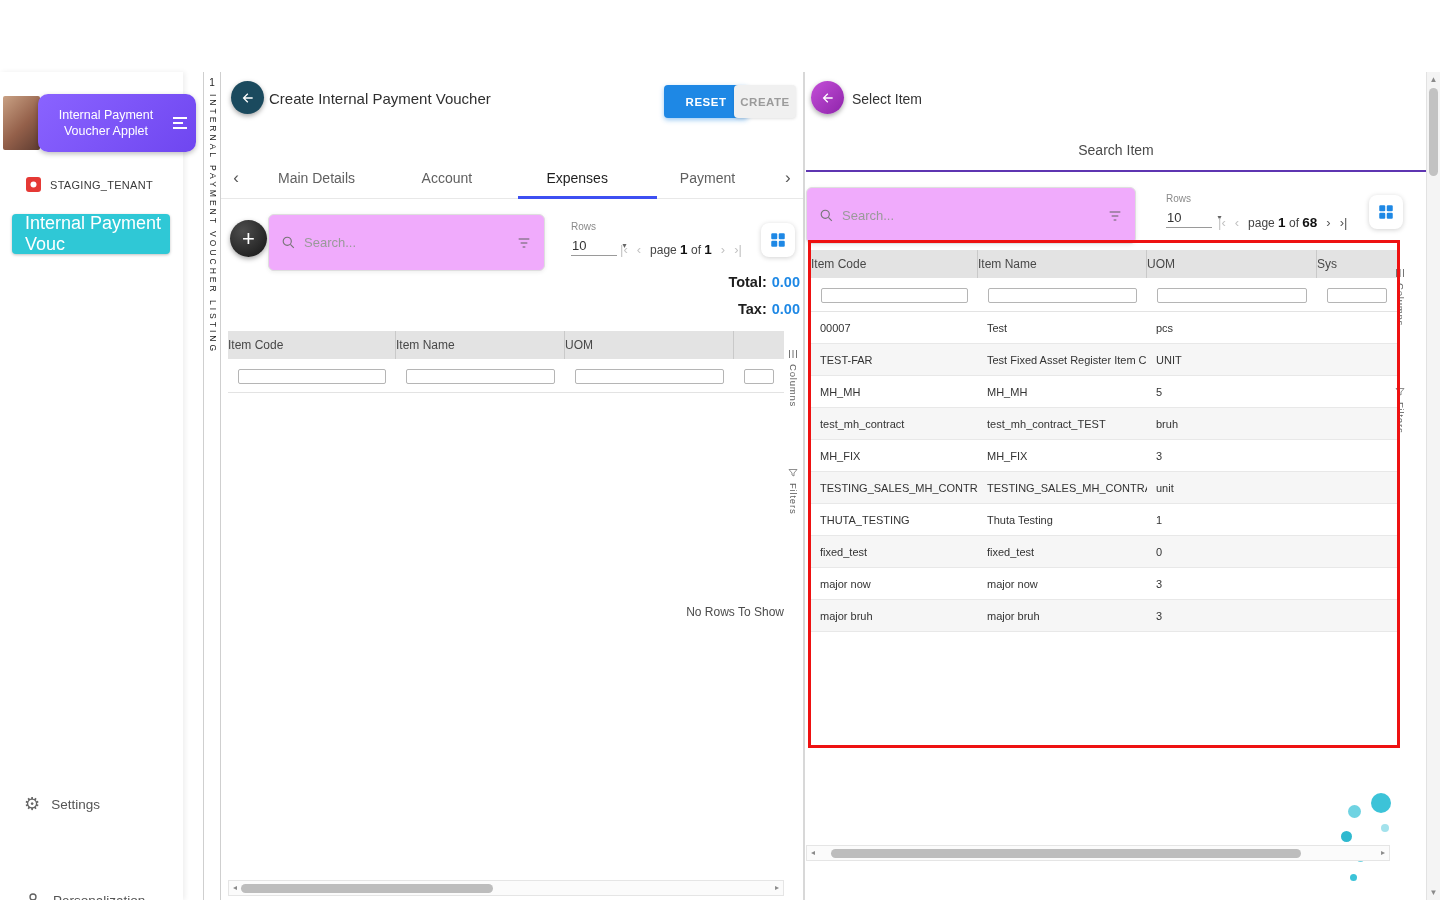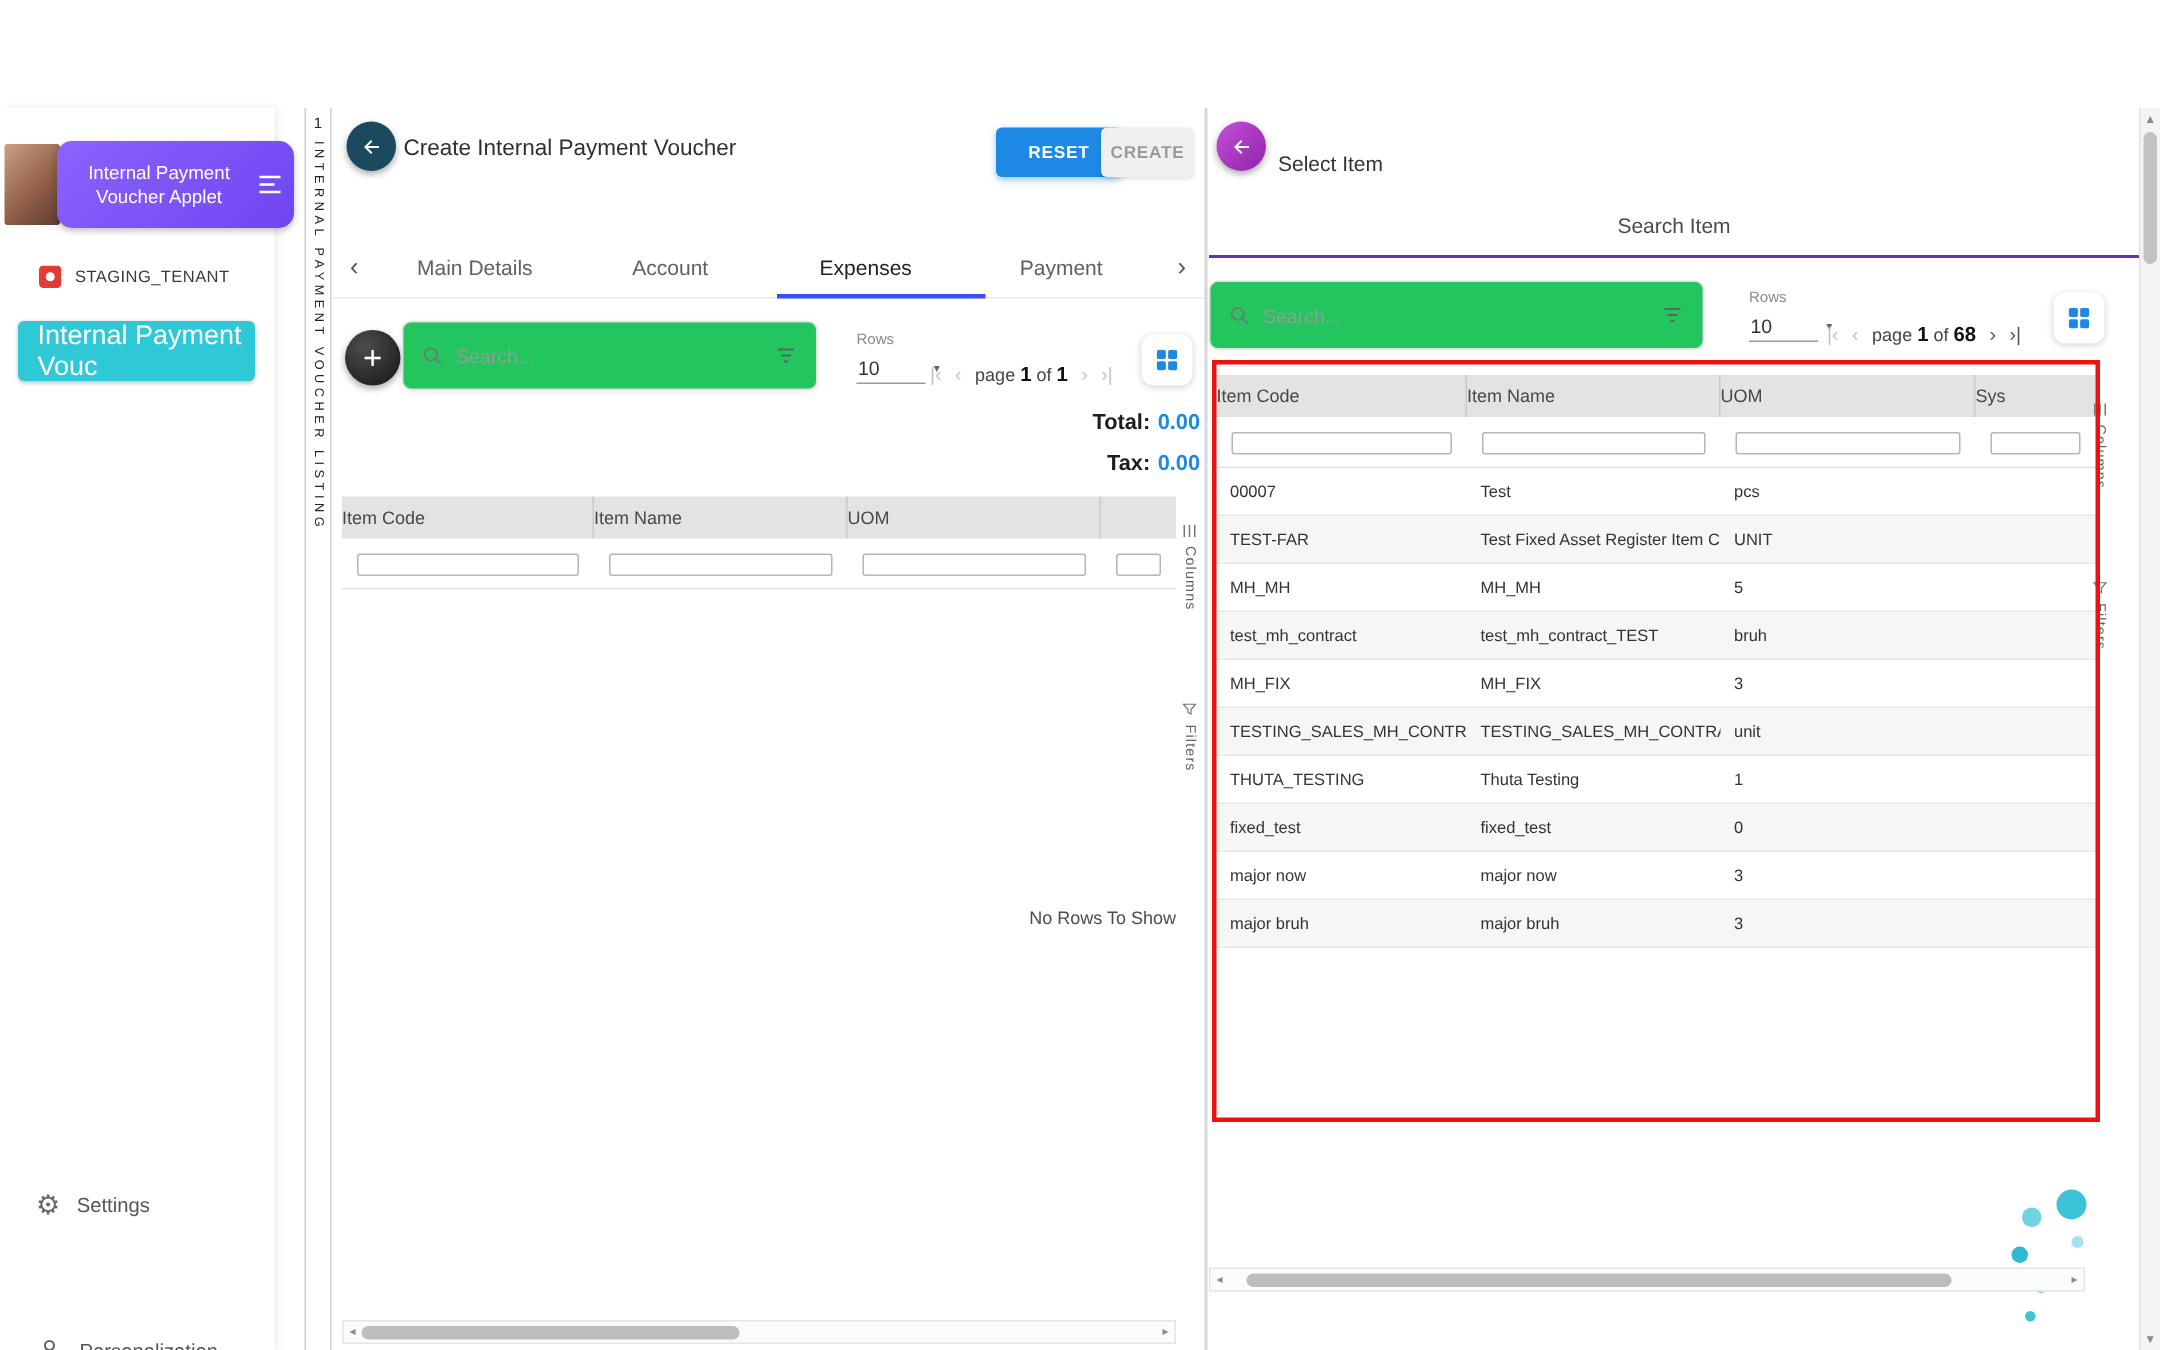--- a/index.html
+++ b/index.html
@@ -30,21 +30,21 @@
   
   .strip { position:absolute; left:203px; top:72px; width:18px; height:828px; background:#fff;
            border-left:1px solid #cfcfcf; border-right:1px solid #cfcfcf; }
   .strip-index { position:absolute; top:5px; width:100%; text-align:center; font-size:10px; color:#222; }
   .vtext { writing-mode:vertical-rl; white-space:nowrap; }
   .strip-label { position:absolute; top:22px; left:4px; font-size:8.5px; letter-spacing:3px; color:#222; }
 
   
   .back-circle { position:absolute; width:33px; height:33px; border-radius:50%; display:flex; align-items:center; justify-content:center;
                  box-shadow:0 2px 5px rgba(0,0,0,.35); cursor:pointer; }
-  .searchbox { position:absolute; height:46px; background:#22c55e; border:1px solid #dedede; border-radius:6px;
+  .searchbox { position:absolute; height:57px; background:#f0abfc; border:1px solid #dedede; border-radius:6px;
                box-shadow:0 1px 4px rgba(0,0,0,.08); display:flex; align-items:center; gap:8px; padding:0 12px; }
   .searchbox input { flex:1; border:none; outline:none; font-size:13px; color:#333; font-family:inherit; background:transparent; }
   .searchbox input::placeholder { color:#9a9a9a; }
   .rows-box { position:absolute; width:46px; }
   .rows-label { font-size:10px; color:#8a8a8a; }
   .rows-value { display:flex; justify-content:space-between; align-items:center; font-size:13px; color:#333;
                 border-bottom:1px solid #9a9a9a; padding:3px 1px 2px 1px; margin-top:3px; cursor:pointer;gap:36px; }
   .rows-caret { font-size:8px; color:#666; }
   .pager { position:absolute; display:flex; align-items:center; gap:9px; font-size:12px; color:#444; }
   .pg-btn { font-size:13px; cursor:pointer; }
@@ -95,21 +95,21 @@
 
   
   .hscroll { position:absolute; height:16px; background:#fbfbfb; border:1px solid #e5e5e5; }
   .hs-arrow { position:absolute; top:2px; font-size:8px; color:#8a8a8a; cursor:pointer; }
   .hs-thumb { position:absolute; top:3px; height:9px; background:#bdbdbd; border-radius:5px; cursor:pointer; }
   .vscroll { position:absolute; left:1426px; top:72px; width:14px; height:828px; background:#f4f4f4; border-left:1px solid #e2e2e2; }
   .vs-arrow { position:absolute; left:0; width:100%; text-align:center; font-size:8px; color:#8a8a8a; cursor:pointer; }
   .vs-thumb { position:absolute; left:2px; width:9px; top:16px; height:88px; background:#c2c2c2; border-radius:5px; cursor:pointer; }
 
   
-  .rp-title { position:absolute; left:852px; top:101px; font-size:14px; color:#333; }
+  .rp-title { position:absolute; left:852px; top:91px; font-size:14px; color:#333; }
   .rp-tab { position:absolute; left:806px; top:142px; width:620px; text-align:center; font-size:14px; color:#4a4a4a; cursor:pointer; }
   .rp-underline { position:absolute; left:806px; top:170px; width:620px; height:2px; background:var(--purple-underline,#5e35b1); }
   .annotation { position:absolute; left:808px; top:240px; width:592px; height:508px; border:3px solid var(--annotation-red,#ee1111);
                 z-index:6; pointer-events:none; }
   .dot { position:absolute; border-radius:50%; }
   .panel-divider { position:absolute; left:803px; top:72px; width:2px; height:828px; background:#d8d8d8; }
 </style>
 </head>
 <body>
 

